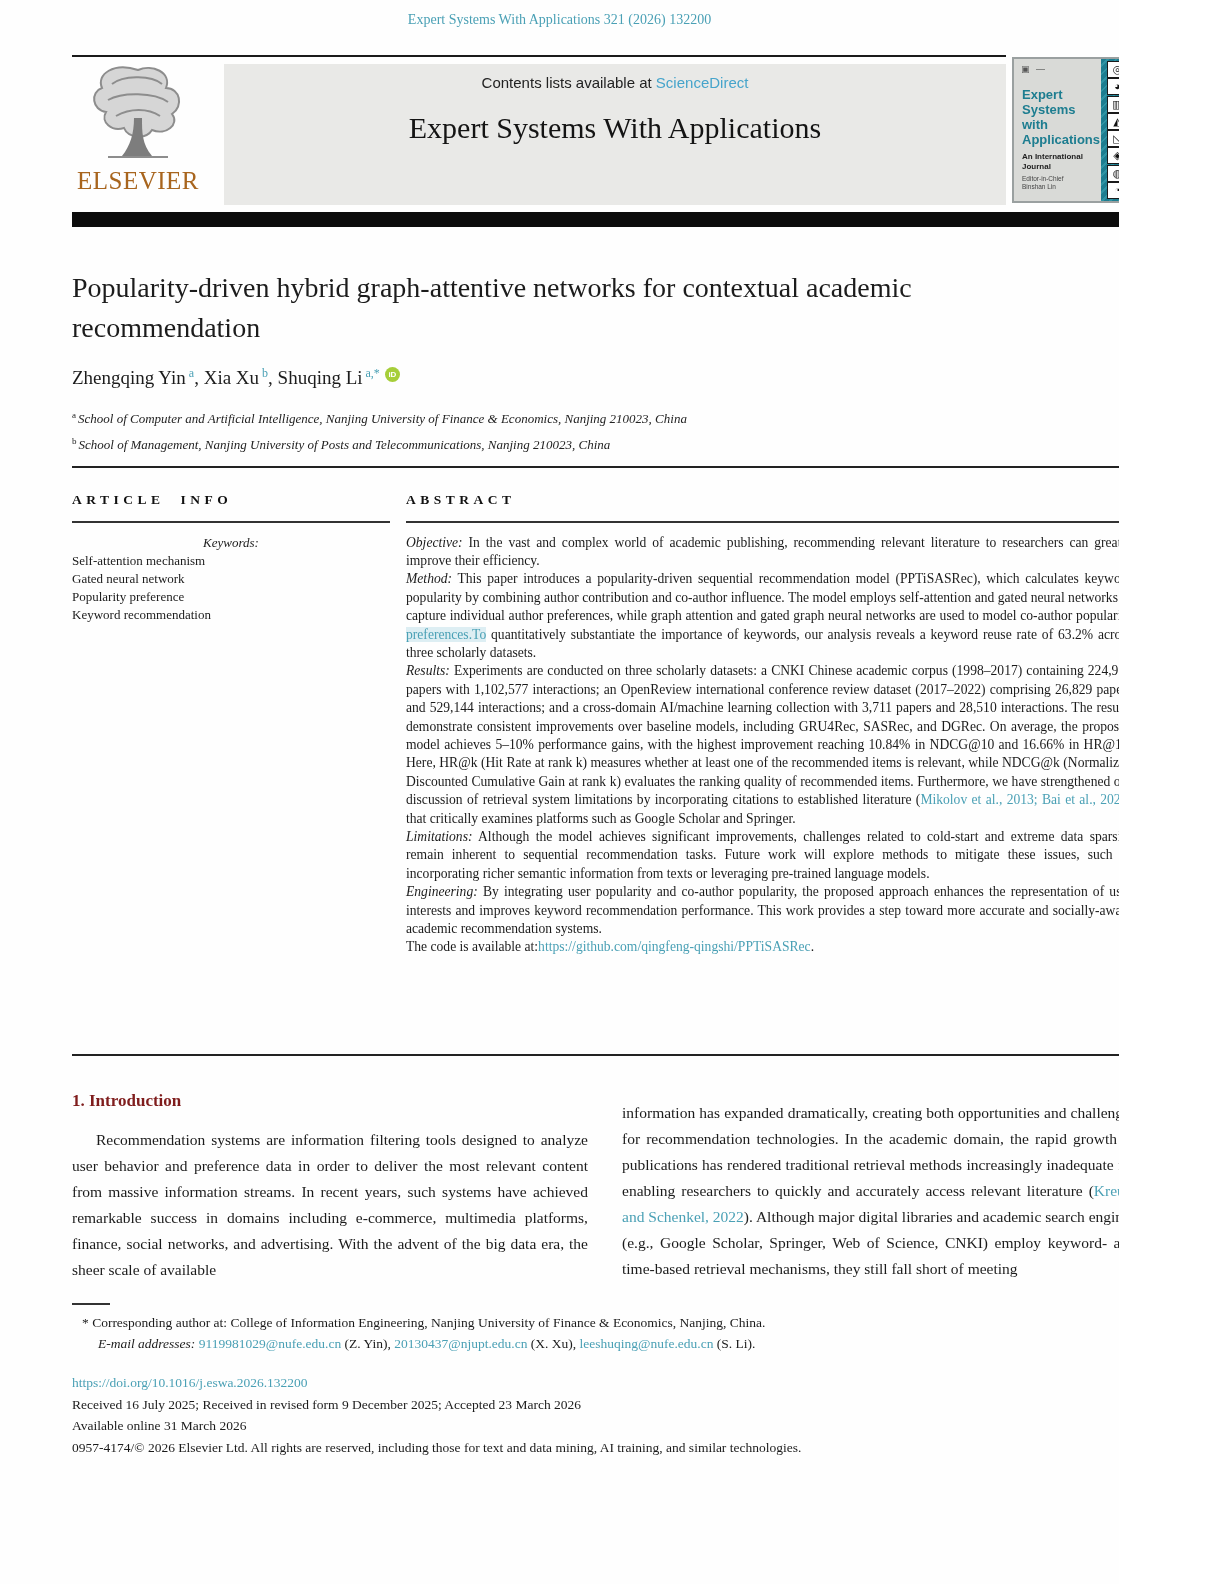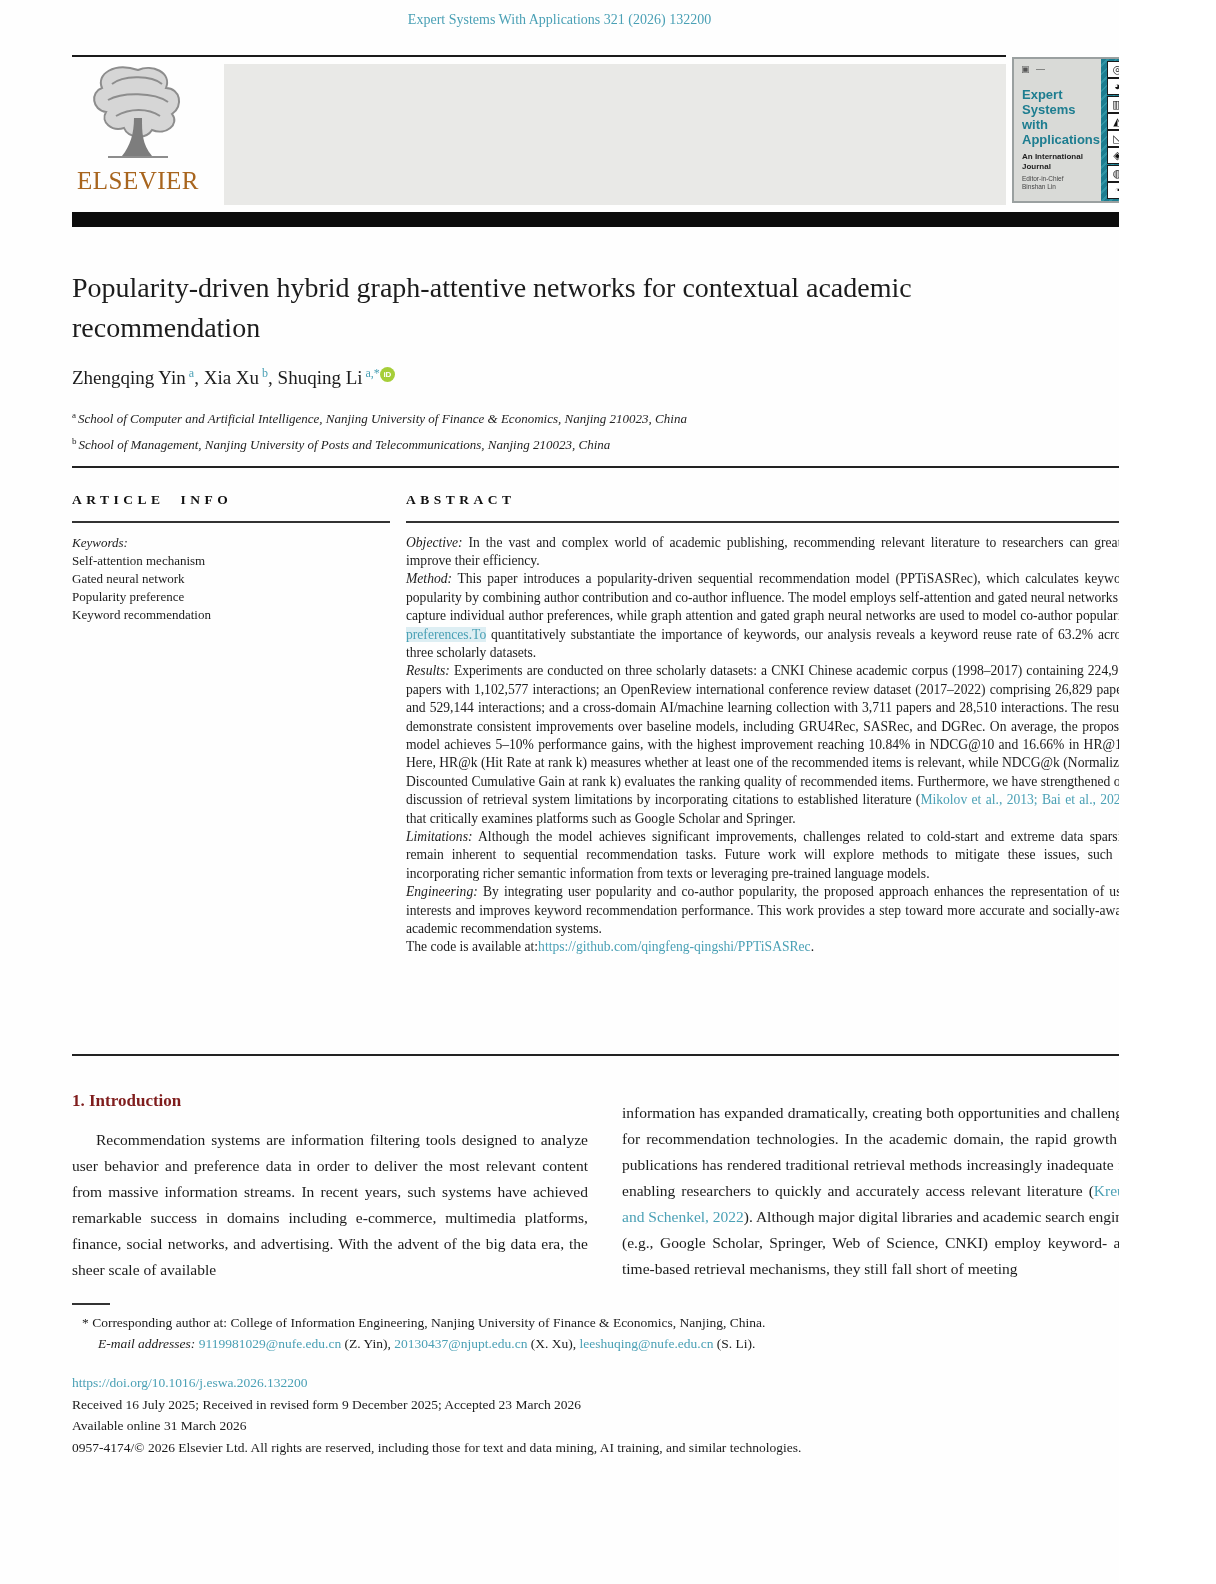--- a/index.html
+++ b/index.html
@@ -44,33 +44,33 @@
           font-size:11px;line-height:14px;text-align:center;overflow:hidden;}
 
   .black-band{position:absolute;left:72px;top:212px;width:1064px;height:15px;background:#0c0c0c;}
 
   .title{position:absolute;left:72px;top:268px;width:930px;margin:0;font-weight:400;
          font-size:28px;line-height:40px;color:#1c1c1c;}
   .authors{position:absolute;left:72px;top:366px;font-size:19px;color:#1c1c1c;}
   .asup{color:var(--link);font-size:12px;margin-left:3px;}
   .orcid{display:inline-block;width:15px;height:15px;border-radius:50%;background:var(--orcid);
          color:#fff;font-size:8px;line-height:15px;text-align:center;vertical-align:super;
-         font-family:"Liberation Sans",sans-serif;font-weight:bold;}
+         margin-left:5px;font-family:"Liberation Sans",sans-serif;font-weight:bold;}
   .affils{position:absolute;left:72px;top:404px;font-size:13px;line-height:22px;color:#222;}
   .affils sup{font-size:9px;margin-right:2px;}
   .affils .aff-text{font-style:italic;}
 
   .rule-full{position:absolute;left:72px;top:466px;width:1064px;height:2px;background:#222;}
   .rule-full-bottom{position:absolute;left:72px;top:1054px;width:1064px;height:2px;background:#222;}
 
   .info-col{position:absolute;left:72px;top:492px;width:318px;}
   .abs-col{position:absolute;left:406px;top:492px;width:726px;}
   .col-heading{font-size:13.5px;font-weight:600;letter-spacing:4.5px;word-spacing:8px;color:#111;}
   .col-rule{height:1.5px;background:#333;margin-top:13px;margin-bottom:11px;}
-  .kw-label{font-style:italic;font-size:13px;line-height:18px;margin-top:2px;}
+  .kw-label{font-style:italic;font-size:13px;line-height:18px;margin-top:2px;text-align:center;}
   .kw-item{font-size:13px;line-height:18px;}
 
   .abs-par{font-size:13.6px;line-height:18.4px;text-align:justify;margin:0;color:var(--ink);}
   .abs-par .em{font-style:italic;}
   .link{color:var(--link);}
   .link-hl{color:var(--link);background:var(--hl-bg);}
 
   .intro-left{position:absolute;left:72px;top:1091px;width:516px;}
   .intro-right{position:absolute;left:622px;top:1100px;width:514px;}
   .sec-heading{font-weight:bold;font-size:17px;color:#7f1d1d;}
@@ -104,20 +104,24 @@
         <path d="M20 38 C34 30, 66 30, 80 40"></path>
         <path d="M28 54 C42 46, 60 46, 72 54"></path>
       </g>
       <path d="M46 56 C46 72, 42 84, 34 94 L64 94 C54 82, 54 70, 54 56 Z" fill="#7d7d7d"></path>
       <path d="M20 95 L80 95" stroke="#8d8d8d" stroke-width="2"></path>
     </svg>
     <div class="logo-word">ELSEVIER</div>
   </div>
 
   <div class="graybox">
+    <div class="contents-line">
+      <span>Contents lists available at </span><a class="sd">ScienceDirect</a>
+    </div>
+    <div class="jtitle">Expert Systems With Applications</div>
   </div>
 
   <div class="cover">
     <div class="cover-mini">▣ —</div>
     <div class="cover-title" id="cover-title">
         <div>Expert</div>
         <div>Systems</div>
         <div>with</div>
         <div>Applications</div>
       </div>

